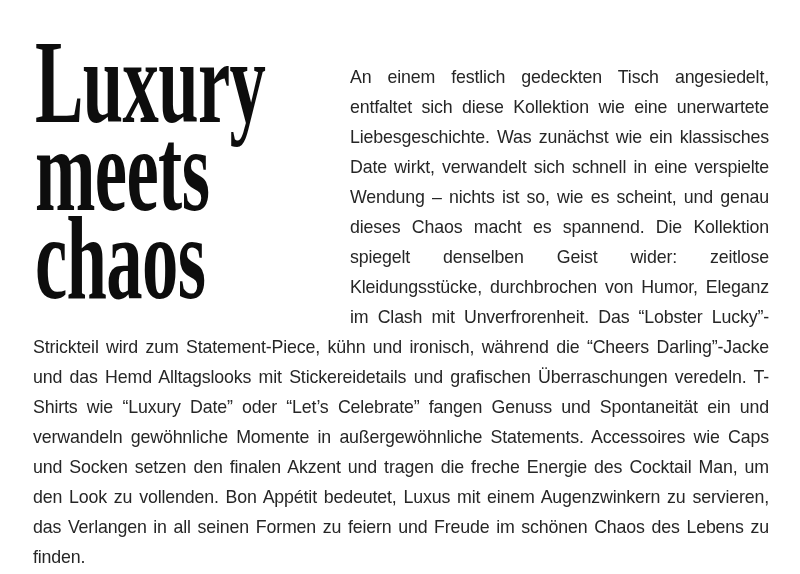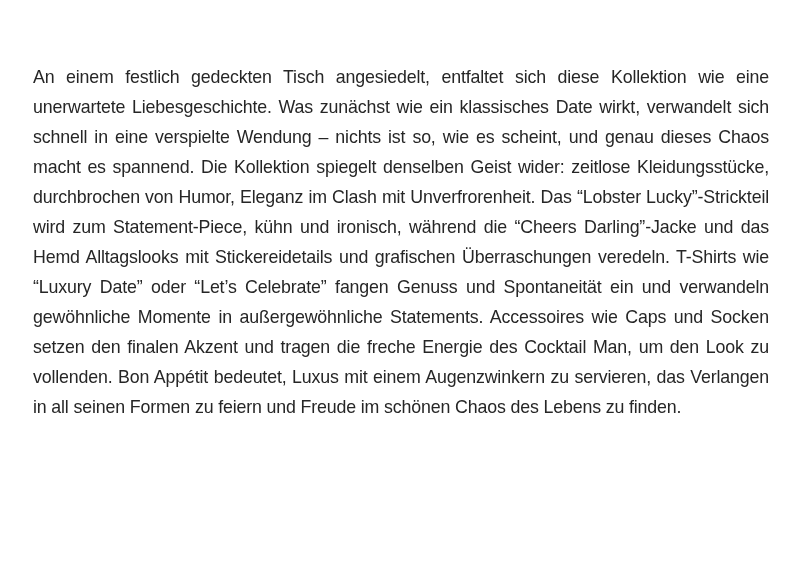--- a/index.html
+++ b/index.html
@@ -63,15 +63,22 @@
   }
   .headline span {
     display: block;
   }
 </style>
 </head>
 <body>
 
 <div class="page">
   <div class="article">
+    <div class="heading-spacer">
+      <h1 class="headline">
+        <span>Luxury</span>
+        <span>meets</span>
+        <span>chaos</span>
+      </h1>
+    </div>
     <p>An einem festlich gedeckten Tisch angesiedelt, entfaltet sich diese Kollektion wie eine unerwartete Liebesgeschichte. Was zunächst wie ein klassisches Date wirkt, verwandelt sich schnell in eine verspielte Wendung – nichts ist so, wie es scheint, und genau dieses Chaos macht es spannend. Die Kollektion spiegelt denselben Geist wider: zeitlose Kleidungsstücke, durchbrochen von Humor, Eleganz im Clash mit Unverfrorenheit. Das “Lobster Lucky”-Strickteil wird zum Statement-Piece, kühn und ironisch, während die “Cheers Darling”-Jacke und das Hemd Alltagslooks mit Stickereidetails und grafischen Überraschungen veredeln. T-Shirts wie “Luxury Date” oder “Let’s Celebrate” fangen Genuss und Spontaneität ein und verwandeln gewöhnliche Momente in außergewöhnliche Statements. Accessoires wie Caps und Socken setzen den finalen Akzent und tragen die freche Energie des Cocktail Man, um den Look zu vollenden. Bon Appétit bedeutet, Luxus mit einem Augenzwinkern zu servieren, das Verlangen in all seinen Formen zu feiern und Freude im schönen Chaos des Lebens zu finden.</p>
   </div>
 </div>
 
 </body></html>

